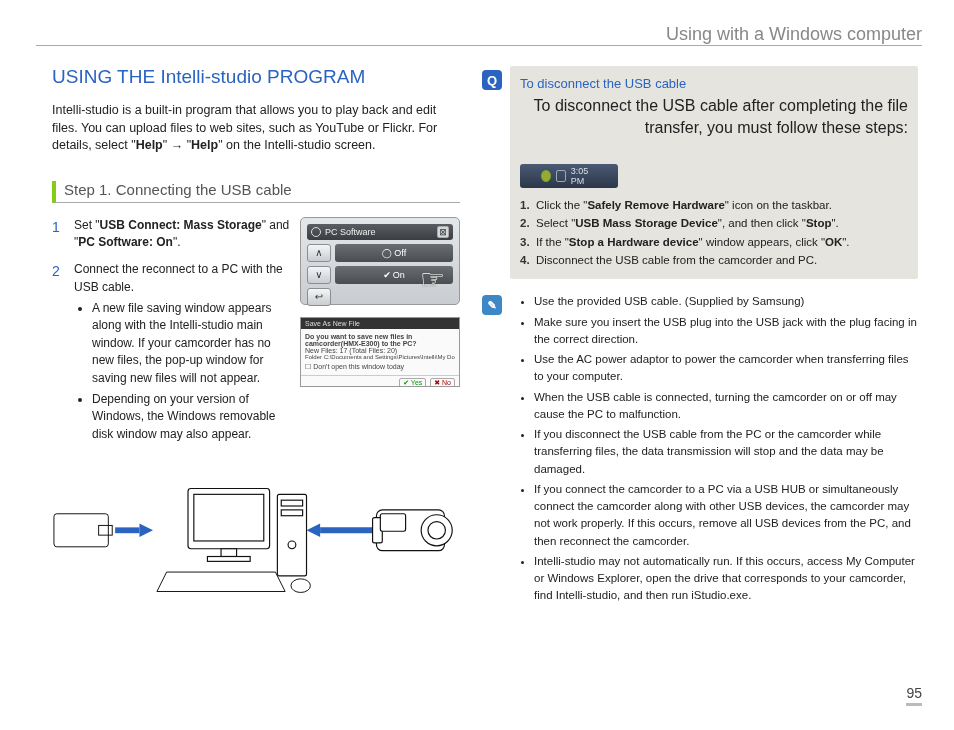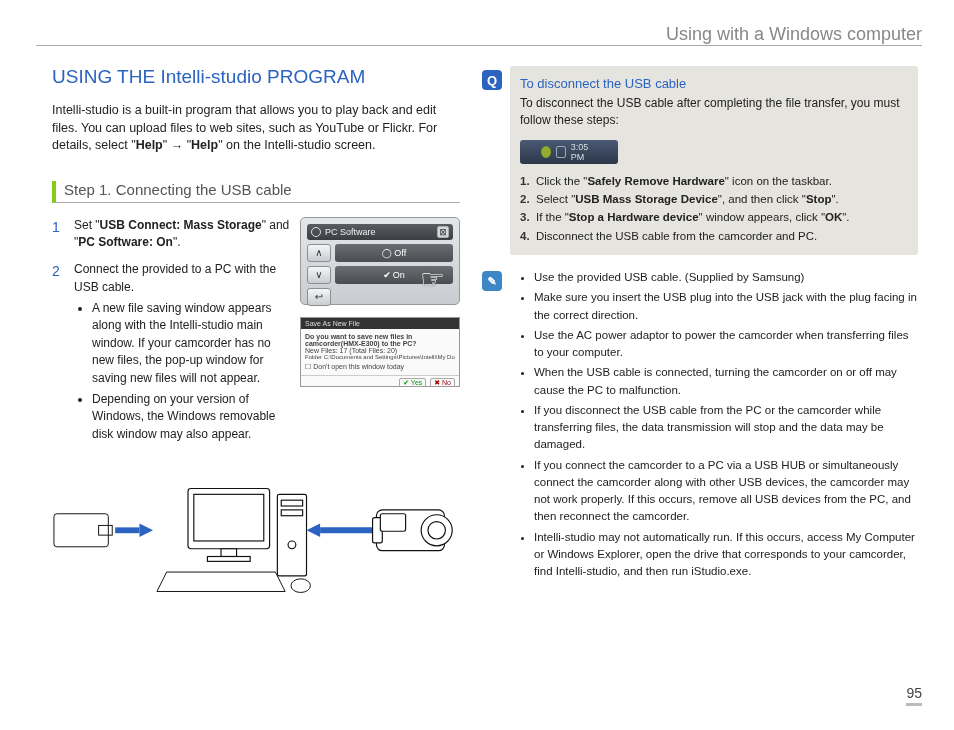--- a/index.html
+++ b/index.html
@@ -102,21 +102,21 @@
   }
   .callout .icon-box {
     position:absolute; left:-28px; top:4px;
     width:20px;height:20px;border-radius:4px;
     display:flex;align-items:center;justify-content:center;
     color:#fff;font-size:13px;font-weight:bold;
   }
   .ico-blue { background:#2a63c0; }
   .ico-teal { background:#3d87c7; font-size:11px; }
   .callout h4 { color:#2a63c0; font-size:13px; font-weight:400; margin-bottom:4px; }
-  .callout p { font-size:12px; line-height:1.4; margin-bottom:11px; }
+  .callout p { font-size:16px; line-height:1.4; margin-bottom:24px;text-align:right; }
   .taskbar {
     width: 98px; height: 24px;
     background: linear-gradient(#4a5a74,#2c3748);
     border-radius: 3px;
     display:flex;align-items:center;gap:5px;padding:0 21px;
     color:#dadfe6;font-size:9px;margin-bottom:8px;
   }
   .taskbar .ic { width:12px;height:12px;border:1px solid #9ab;border-radius:2px; }
   .taskbar .ic.red { background:#9a3; border-radius:50%; border:1px solid #7a2; position:relative;}
   .ol-steps { list-style:none; counter-reset: s; }
@@ -193,21 +193,21 @@
       <ol class="num-list">
         <li>
           <span class="n">1</span>
           <div class="body">
             <span>Set "</span><strong>USB Connect: Mass Storage</strong><span>" and "</span><strong>PC Software: On</strong><span>".</span>
           </div>
         </li>
         <li>
           <span class="n">2</span>
           <div class="body">
-            <span>Connect the provided to a PC with the USB cable.</span>
+            <span>Connect the reconnect to a PC with the USB cable.</span>
             <ul class="bul">
               <li>A new file saving window appears along with the Intelli-studio main window. If your camcorder has no new files, the pop-up window for saving new files will not appear.</li>
               <li>Depending on your version of Windows, the Windows removable disk window may also appear.</li>
             </ul>
           </div>
         </li>
       </ol>
     </div>
 
     <div class="diagram">

